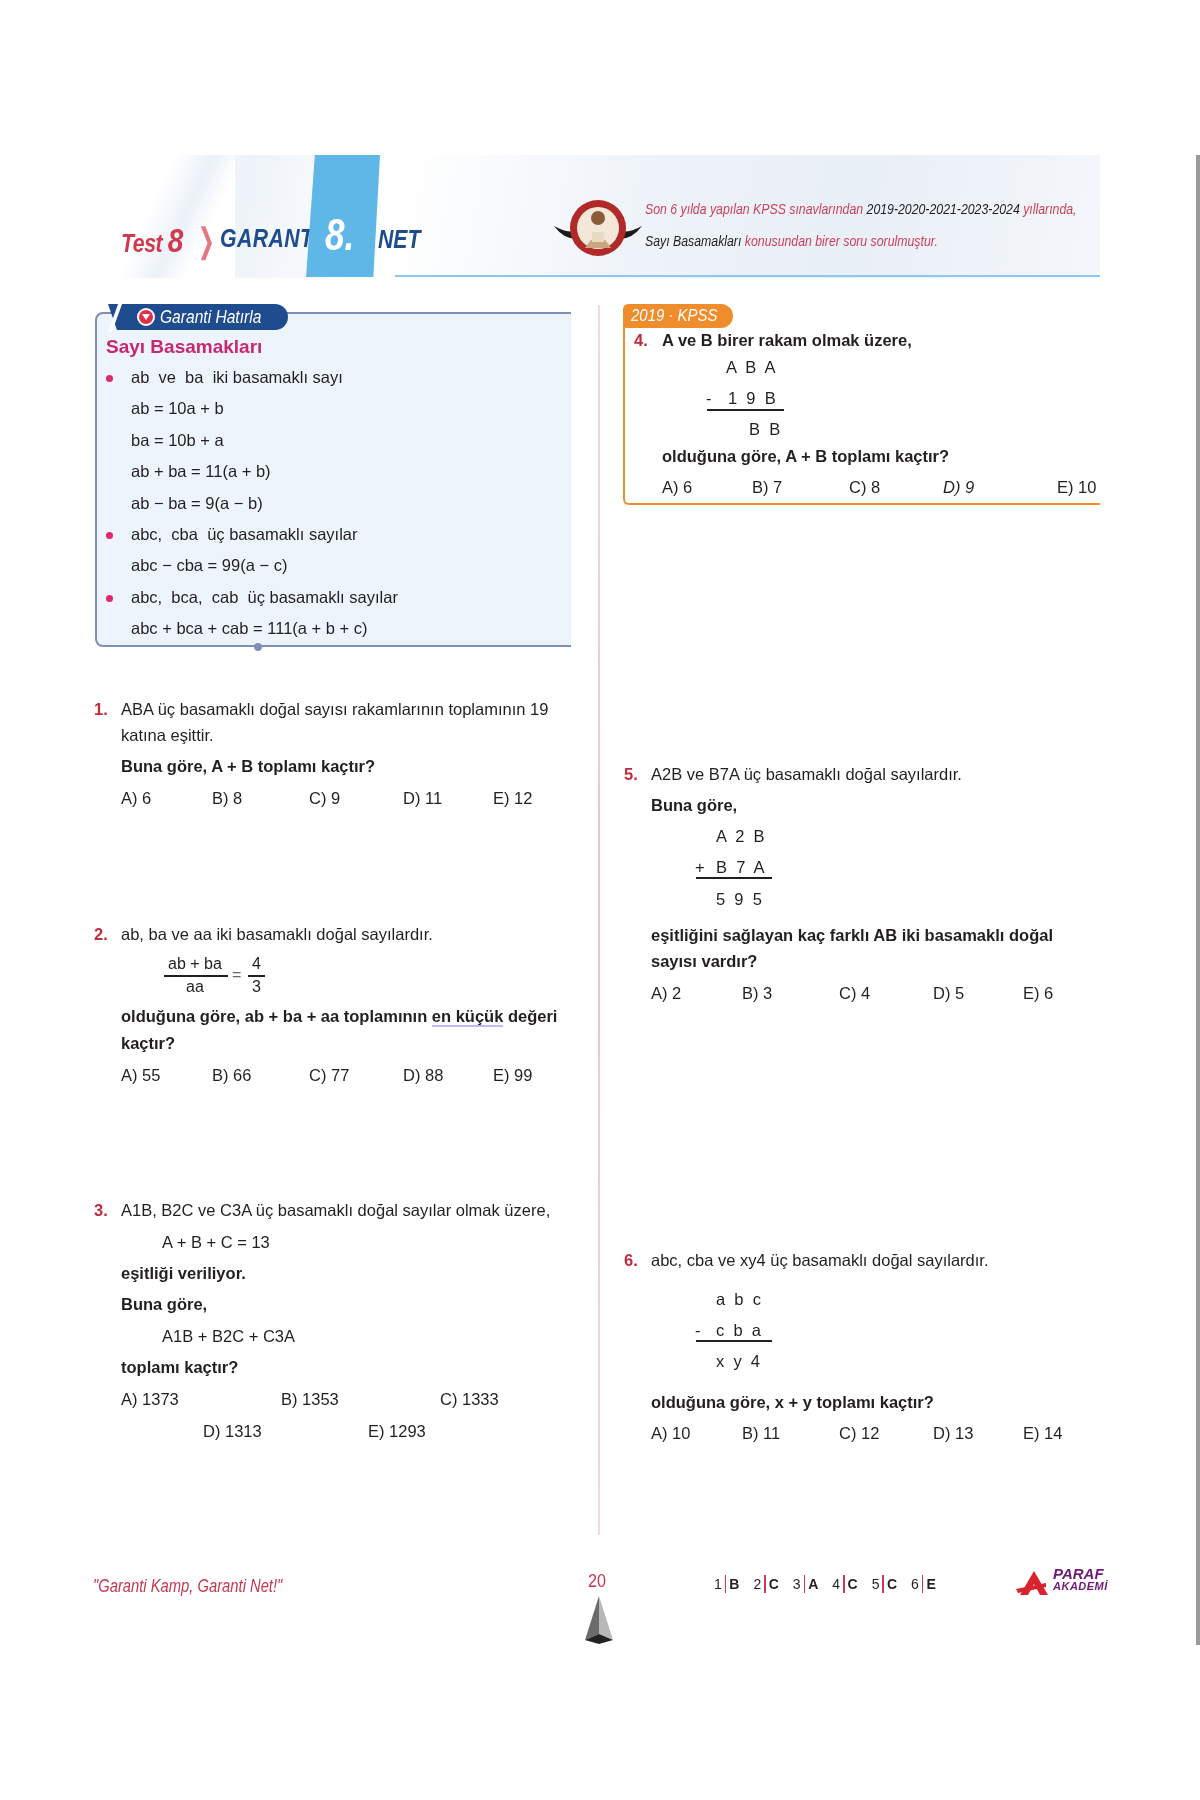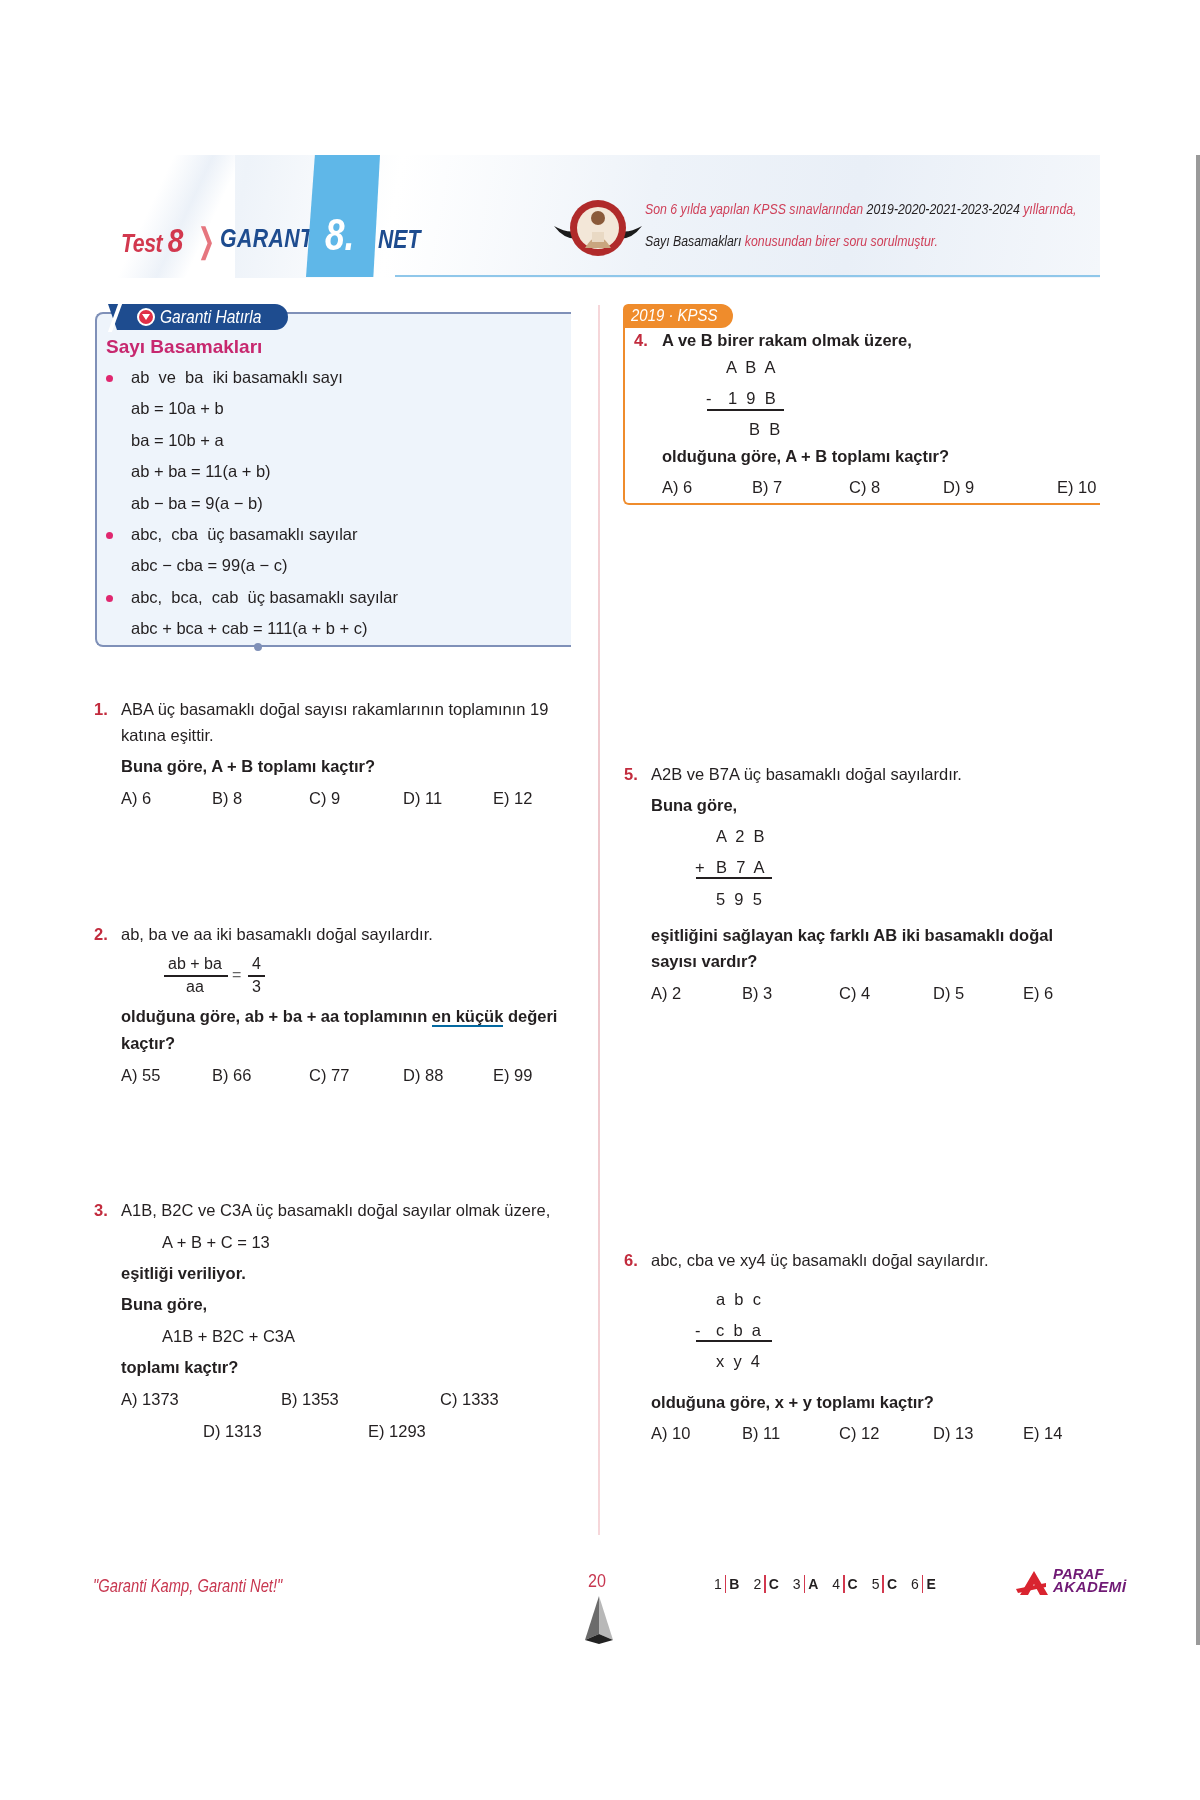--- a/index.html
+++ b/index.html
@@ -121,21 +121,21 @@
 
   
   .q-num {
     position: absolute; font-weight: bold; font-size: 16.5px; color: #c22b3d;
   }
   .q-text { position: absolute; font-size: 16.5px; color: #231f20; white-space: nowrap; }
   .q-bold { position: absolute; font-size: 16.5px; font-weight: bold; color: #231f20; white-space: nowrap; }
   .opt { position: absolute; font-size: 16.5px; color: #231f20; white-space: nowrap; }
   .arith { position: absolute; font-size: 16.5px; color: #231f20; white-space: pre; letter-spacing: 0; }
   .arith-line { position: absolute; height: 2px; background: #231f20; }
-  .underline-soft { border-bottom: 2px solid #0369a1; }
+  .underline-soft { border-bottom: 2px solid #c4b5fd; }
 
   .frac { position: absolute; font-size: 16px; color: #231f20; }
   .frac-bar { position: absolute; height: 1.5px; background: #231f20; }
 
   
   .footer-slogan {
     position: absolute; left: 93px; top: 1576px; font-style: italic; font-size: 18px; color: #c7364f;
     transform: scaleX(0.82); transform-origin: left center; white-space: nowrap;
   }
   .page-num {
@@ -148,21 +148,21 @@
   .answers { position: absolute; left: 714px; top: 1575px; display: flex; gap: 14px; }
   .ans { display: flex; align-items: center; font-size: 14px; }
   .ans .n { color: #231f20; padding-right: 3px; }
   .ans .sep { width: 1.5px; height: 18px; background: #d2384e; margin-right: 3px; }
   .ans .l { font-weight: bold; color: #231f20; }
   .paraf-logo { position: absolute; left: 1016px; top: 1569px; width: 36px; height: 26px; }
   .paraf-text {
     position: absolute; left: 1053px; top: 1567px; font-style: italic; font-weight: bold; font-size: 15px;
     color: #701a75; line-height: 13px;
   }
-  .paraf-text .sub { font-size: 15px; display: block; letter-spacing: 0.5px; }
+  .paraf-text .sub { font-size: 11px; display: block; letter-spacing: 0.5px; }
 </style>
 </head>
 <body>
 
 <div class="banner"></div>
 <div class="banner-underline"></div>
 
 <div class="test-label">
   <span>Test</span>
   <span class="num">8</span>
@@ -263,21 +263,21 @@
 <span class="q-bold" style="left:662px; top:331px;">A ve B birer rakam olmak üzere,</span>
 <span class="arith" style="left:726px; top:358px;">A  B  A</span>
 <span class="arith" style="left:706px; top:389px;">-</span>
 <span class="arith" style="left:728px; top:389px;">1  9  B</span>
 <div class="arith-line" style="left:707px; top:409px; width:77px;"></div>
 <span class="arith" style="left:749px; top:420px;">B  B</span>
 <span class="q-bold" style="left:662px; top:447px;">olduğuna göre, A + B toplamı kaçtır?</span>
 <span class="opt" style="left:662px; top:478px;">A) 6</span>
 <span class="opt" style="left:752px; top:478px;">B) 7</span>
 <span class="opt" style="left:849px; top:478px;">C) 8</span>
-<span class="opt" style="left:943px; top:478px;">D) 9</span>
+<span class="opt" style="left:943px; top:478px;font-style:italic;">D) 9</span>
 <span class="opt" style="left:1033px; top:478px;margin-left:24px;">E) 10</span>
 
 <span class="q-num" style="left:624px; top:765px;">5.</span>
 <span class="q-text" style="left:651px; top:765px;">A2B ve B7A üç basamaklı doğal sayılardır.</span>
 <span class="q-bold" style="left:651px; top:796px;">Buna göre,</span>
 <span class="arith" style="left:716px; top:827px;">A  2  B</span>
 <span class="arith" style="left:695px; top:858px;">+</span>
 <span class="arith" style="left:716px; top:858px;">B  7  A</span>
 <div class="arith-line" style="left:696px; top:877px; width:76px;"></div>
 <span class="arith" style="left:716px; top:890px;">5  9  5</span>

